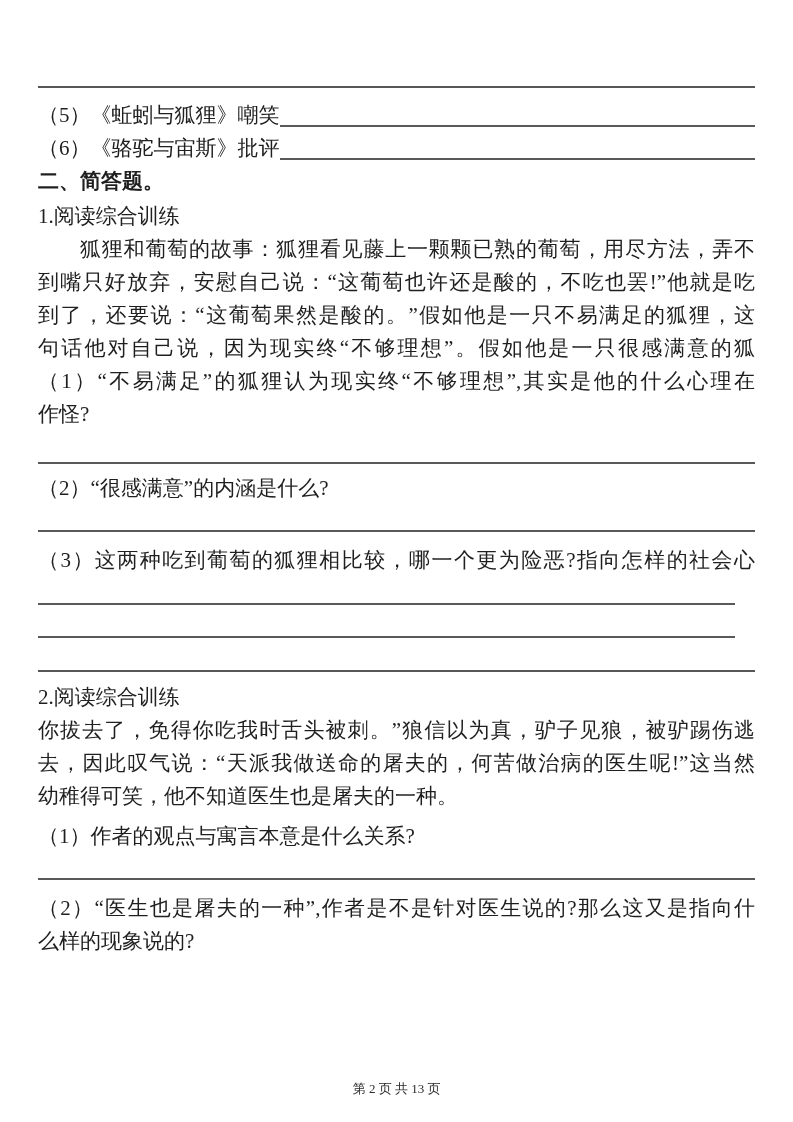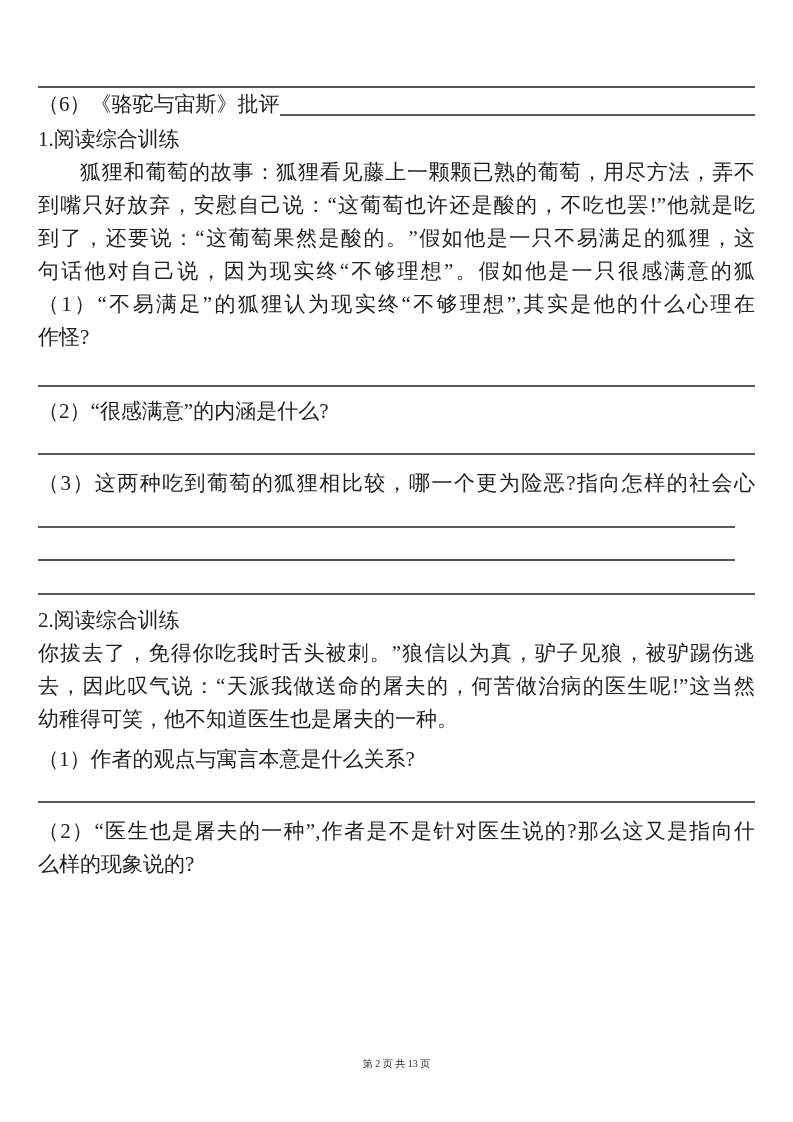--- a/index.html
+++ b/index.html
@@ -32,37 +32,42 @@
   .label1{margin-top:2px;}
   .mt6{}
   .mt7{margin-top:7px;}
   .mt8{margin-top:8px;}
   .mt9{margin-top:9px;}
   .mt12{margin-top:12px;}
   .mt25{margin-top:25px;}
   .mt26{margin-top:26px;}
   .mt31{margin-top:31px;}
   .footer{
-    position:absolute;left:0;top:1056px;width:100%;
-    text-align:center;font-size:10px;line-height:16px;color:#2b2b2b;
+    position:absolute;left:0;top:1081px;width:100%;
+    text-align:center;font-size:13px;line-height:16px;color:#2b2b2b;
   }
 </style>
 </head>
 <body>
 
 <div class="page">
 
   <div class="sep sep-top"></div>
 
+  <div class="fillrow fillrow-5">
+    <span class="fl-txt">（5）《蚯蚓与狐狸》嘲笑</span>
+    <span class="fl-line"></span>
+  </div>
 
   <div class="fillrow">
     <span class="fl-txt">（6）《骆驼与宙斯》批评</span>
     <span class="fl-line"></span>
   </div>
 
+  <div class="heading">二、简答题。</div>
 
   <div class="ex-label label1">1.阅读综合训练</div>
 
   <div>
     <div class="row jline indent">狐狸和葡萄的故事：狐狸看见藤上一颗颗已熟的葡萄，用尽方法，弄不</div>
     <div class="row jline">到嘴只好放弃，安慰自己说：“这葡萄也许还是酸的，不吃也罢!”他就是吃</div>
     <div class="row jline">到了，还要说：“这葡萄果然是酸的。”假如他是一只不易满足的狐狸，这</div>
     <div class="row jline">句话他对自己说，因为现实终“不够理想”。假如他是一只很感满意的狐</div>
   </div>
 

